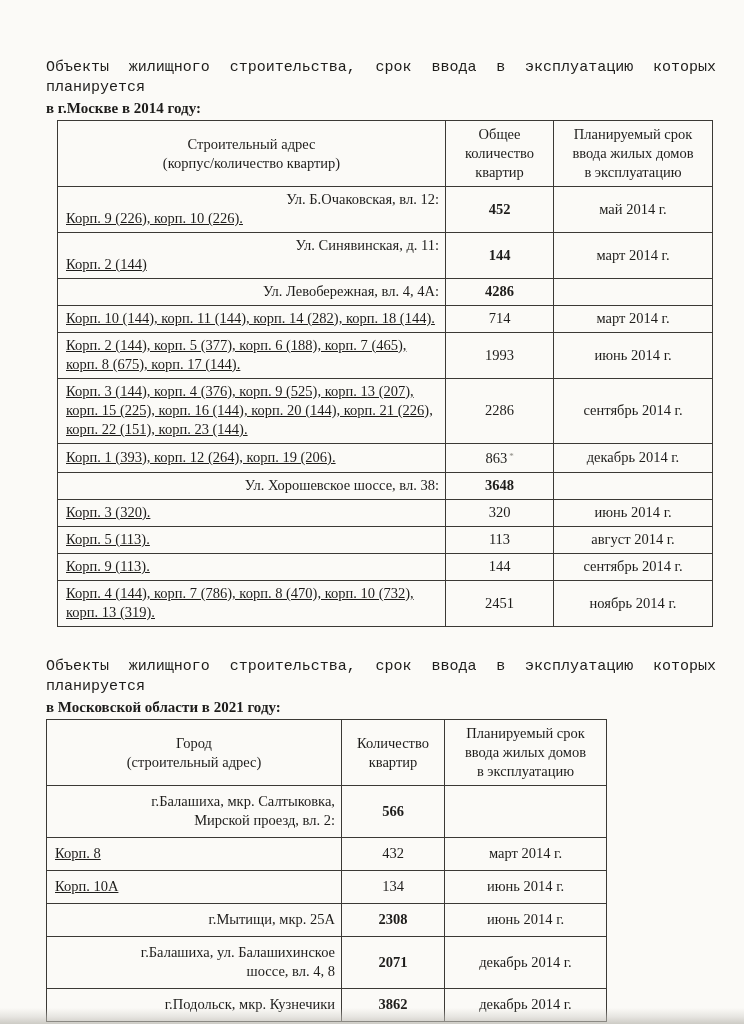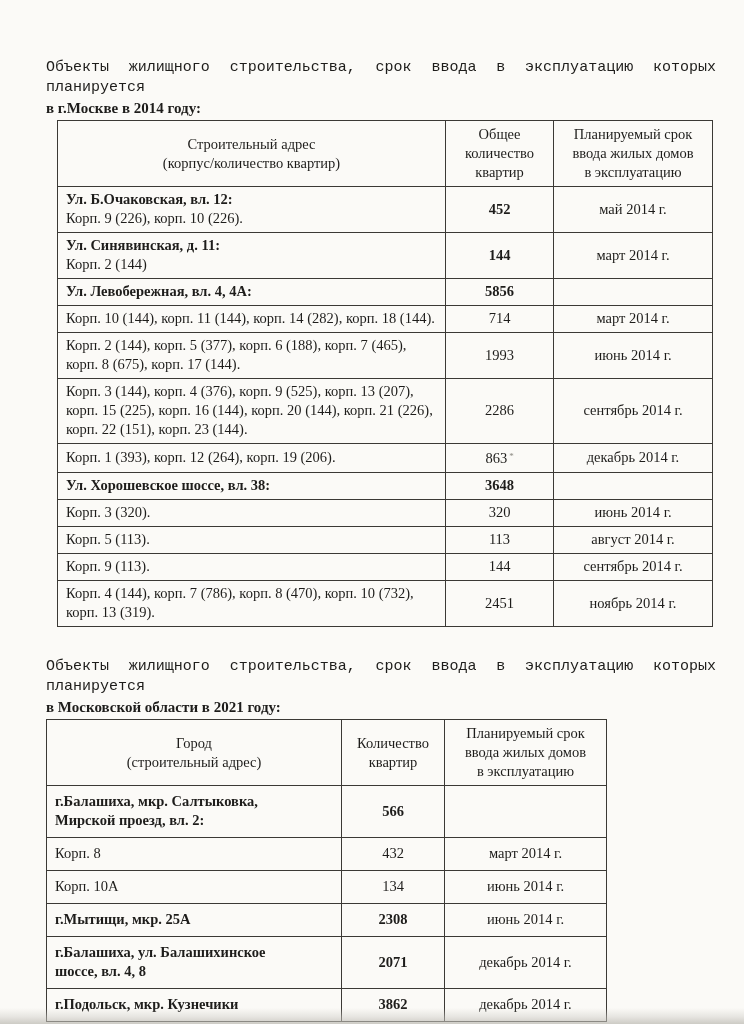--- a/index.html
+++ b/index.html
@@ -54,22 +54,22 @@
   }
   td.addr {
     text-align: left;
     padding: 3px 6px 4px 8px;
     white-space: pre-line;
   }
   td.qty, td.date {
     text-align: center;
     padding: 3px 2px 4px;
   }
-  .addr-bold { display: block; font-weight: bold; }
-  .addr-rest { display: block; }
+  .addr-bold { display: block; font-weight: normal; text-align: right; }
+  .addr-rest { display: block; text-decoration: underline; }
   .b { font-weight: bold; }
   .qty-note {
     font-size: 9px;
     color: #8a8880;
     vertical-align: 4px;
     margin-left: 2px;
   }
   
   .tbl-moscow { margin-left: 11px; width: 655px; }
   .tbl-moscow col.c1 { width: 388px; }
@@ -117,21 +117,21 @@
         <td class="qty b">452</td>
         <td class="date">май 2014 г.</td>
       </tr>
       <tr>
         <td class="addr"><span class="addr-bold">Ул. Синявинская, д. 11:</span><span class="addr-rest">Корп. 2 (144)</span></td>
         <td class="qty b">144</td>
         <td class="date">март 2014 г.</td>
       </tr>
       <tr>
         <td class="addr"><span class="addr-bold">Ул. Левобережная, вл. 4, 4А:</span></td>
-        <td class="qty b">5856</td>
+        <td class="qty b">4286</td>
         <td class="date"></td>
       </tr>
       <tr>
         <td class="addr"><span class="addr-rest">Корп. 10 (144), корп. 11 (144), корп. 14 (282), корп. 18 (144).</span></td>
         <td class="qty">714</td>
         <td class="date">март 2014 г.</td>
       </tr>
       <tr>
         <td class="addr"><span class="addr-rest">Корп. 2 (144), корп. 5 (377), корп. 6 (188), корп. 7 (465), корп. 8 (675), корп. 17 (144).</span></td>
         <td class="qty">1993</td>

